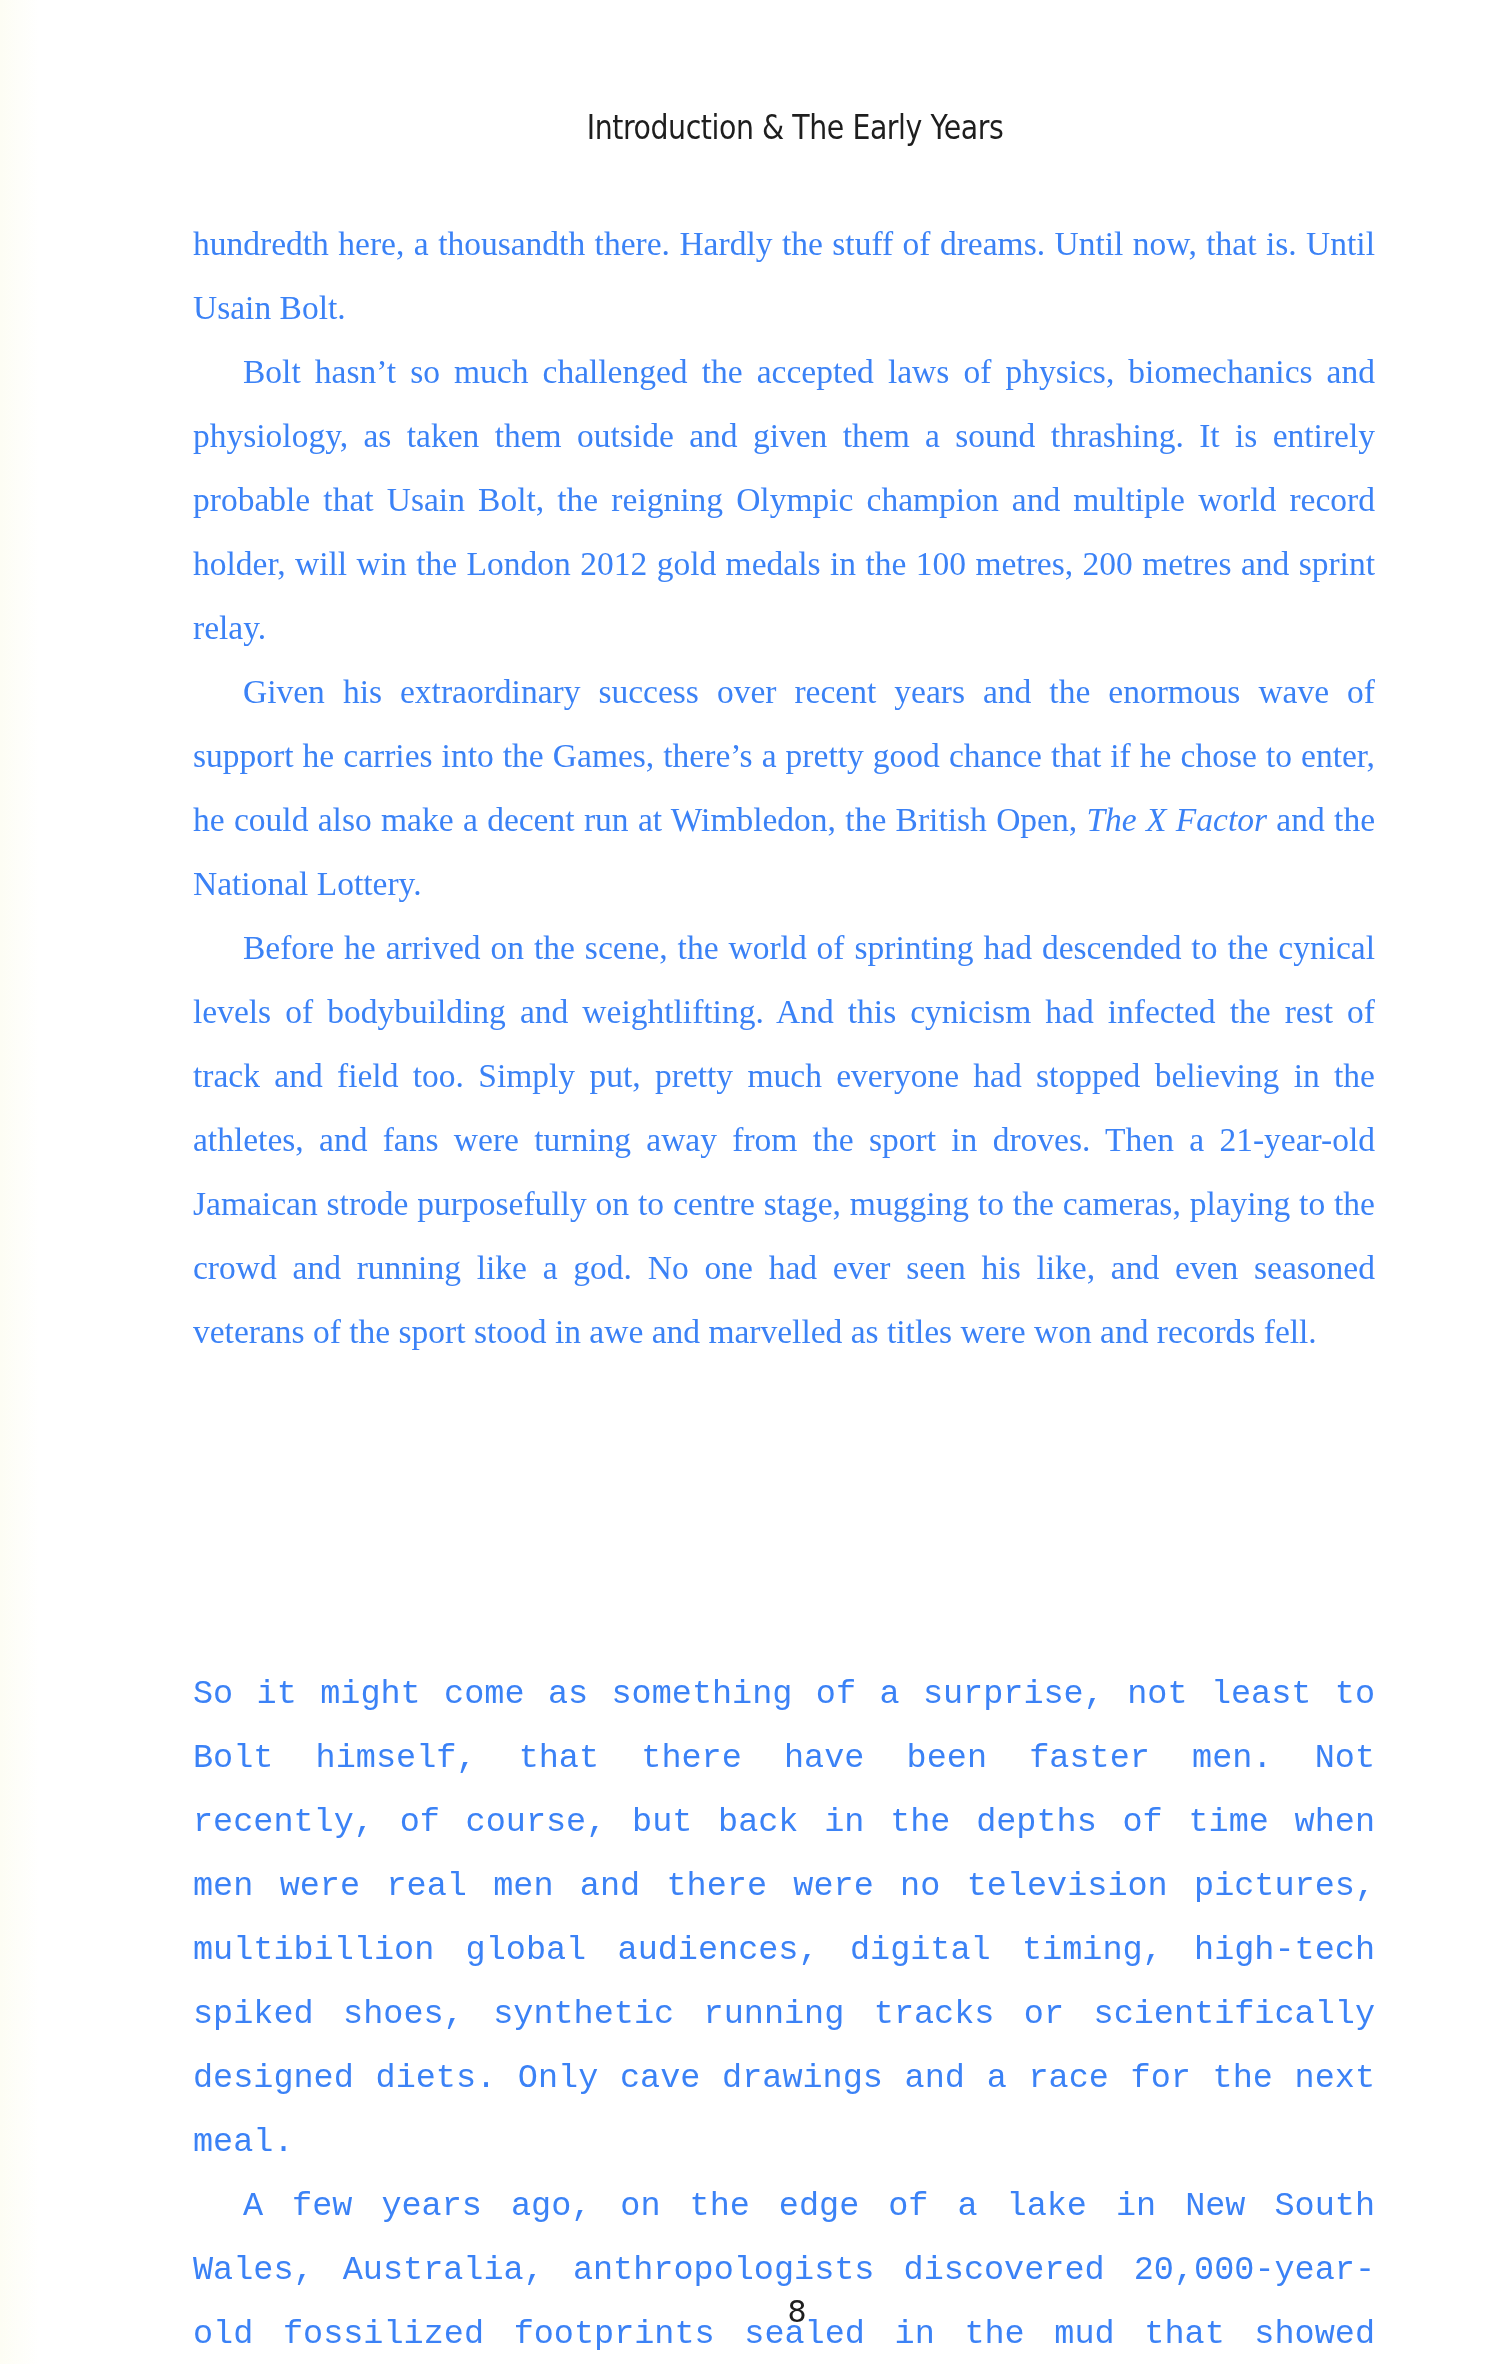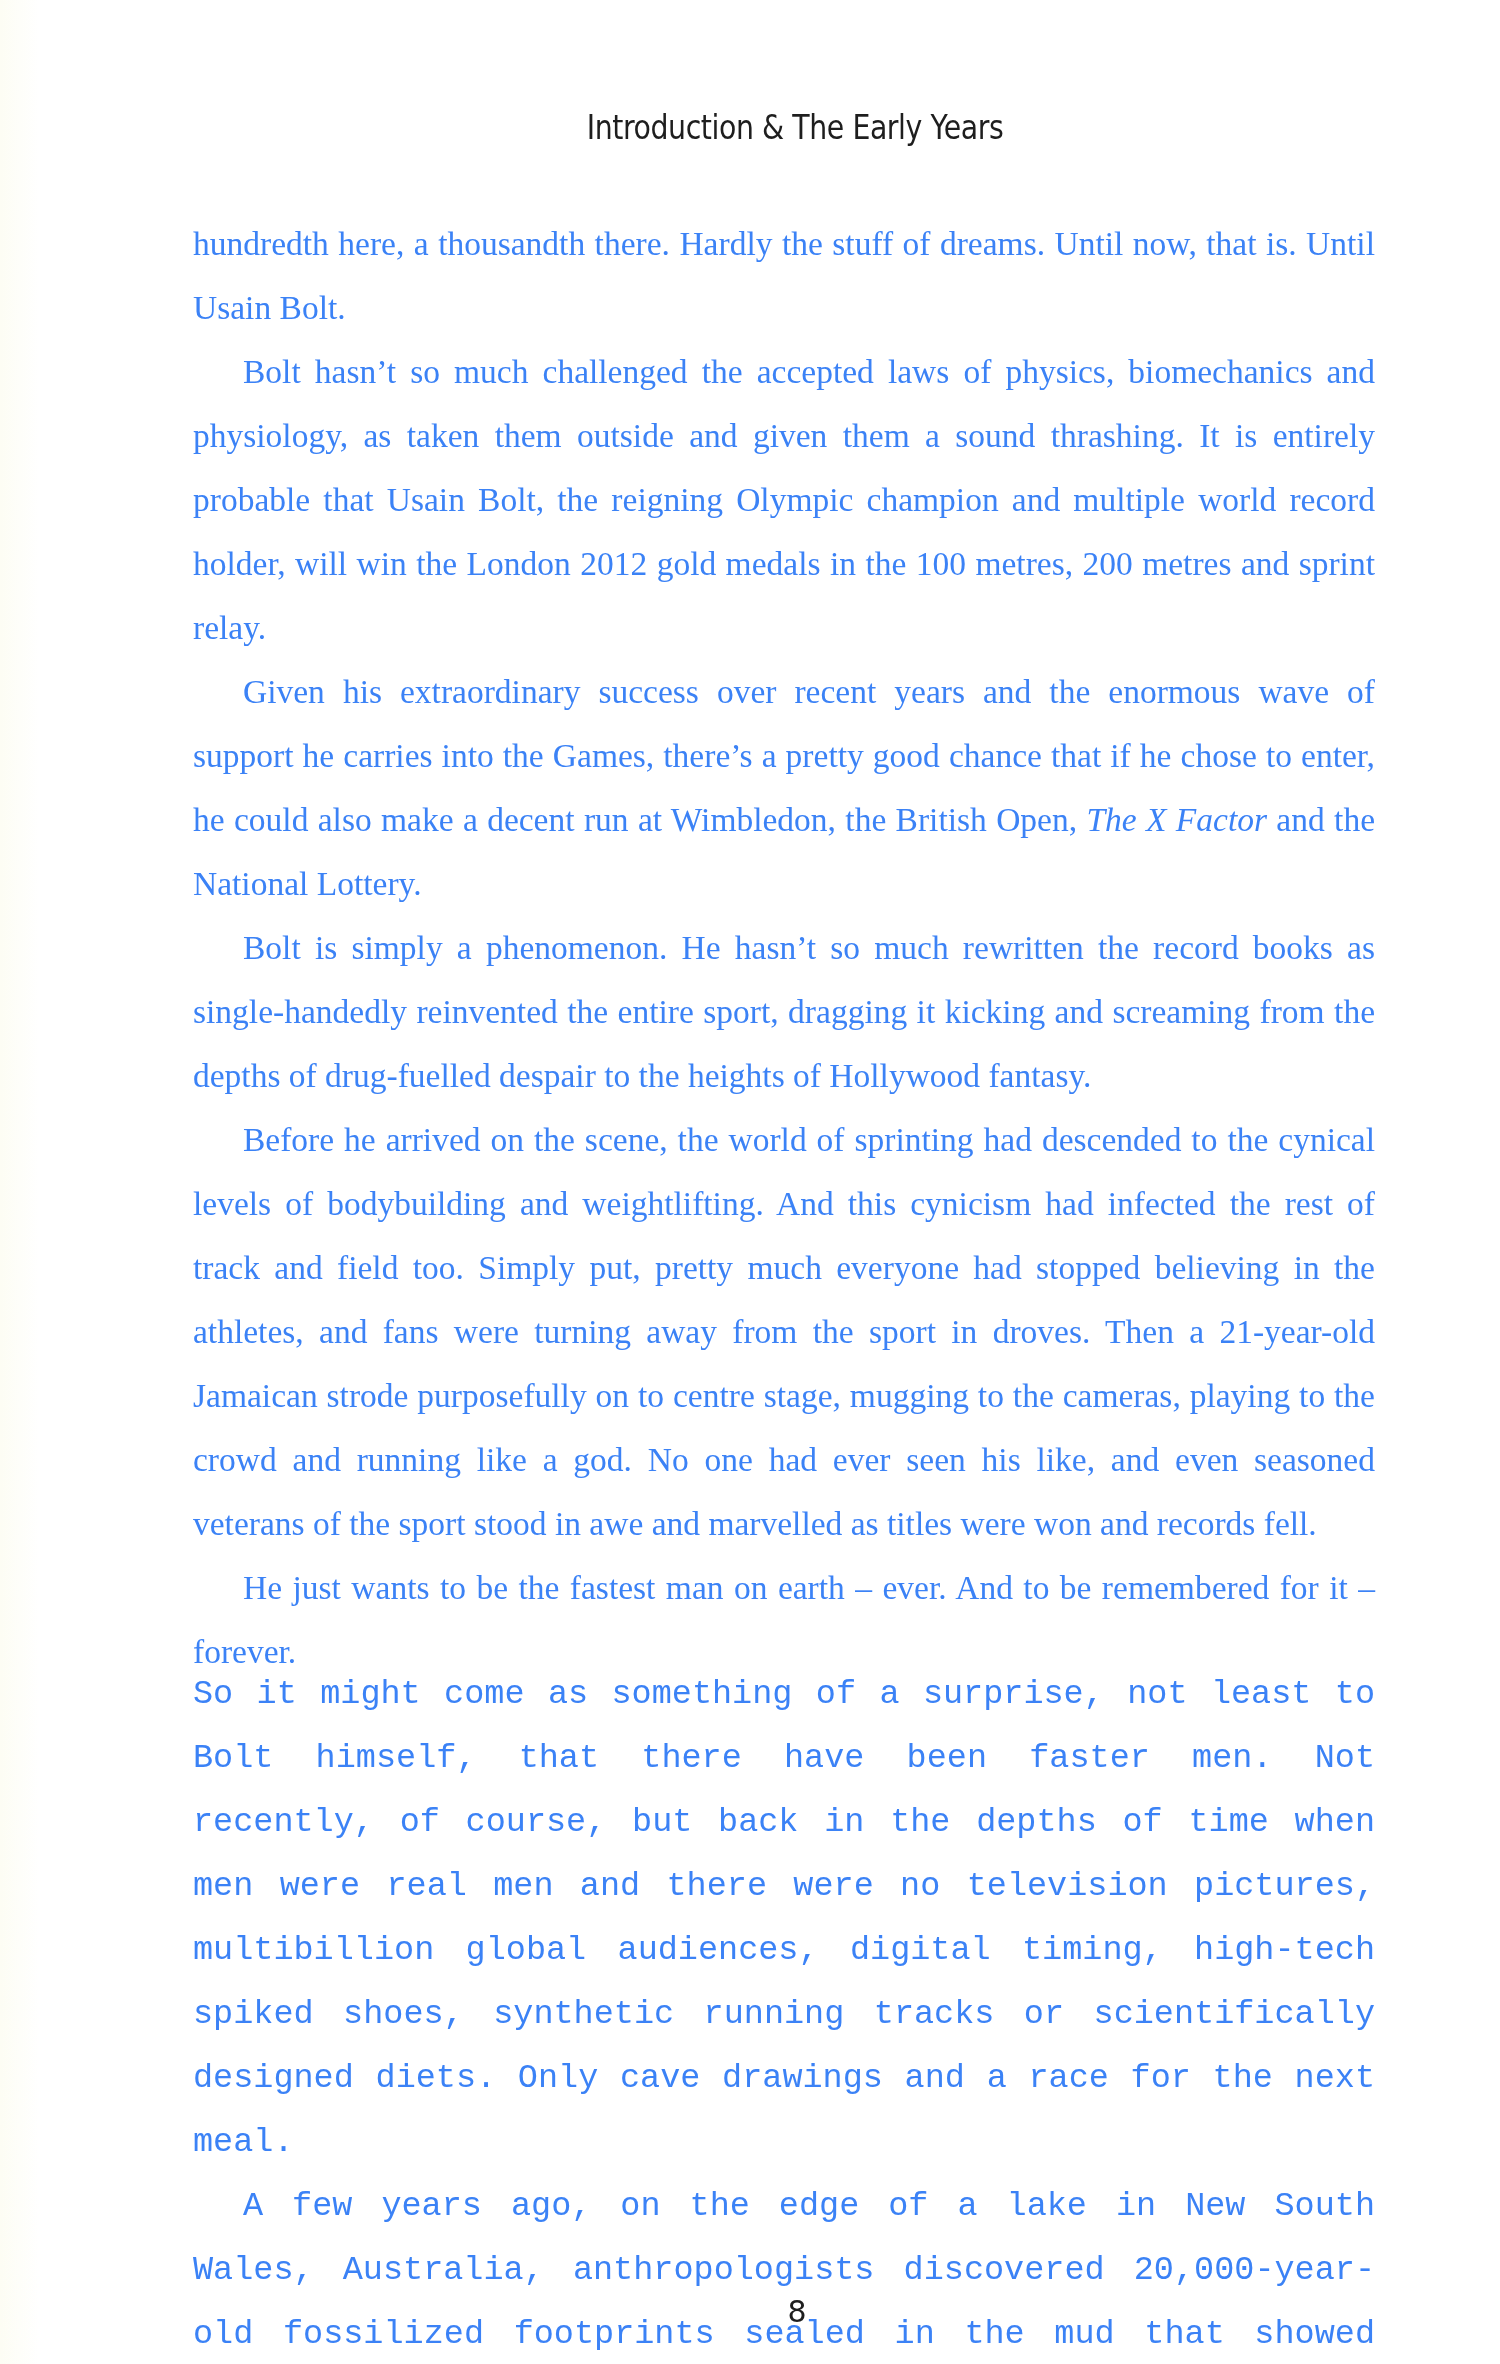--- a/index.html
+++ b/index.html
@@ -69,23 +69,21 @@
 </style>
 </head>
 <body>
 
 <div class="running-head">Introduction &amp; The Early Years</div>
 
 <div class="text-block block-1">
   <p class="no-indent last-line-left">hundredth here, a thousandth there. Hardly the stuff of dreams. Until now, that is. Until Usain Bolt.</p>
   <p class="last-line-left">Bolt hasn’t so much challenged the accepted laws of physics, biomechanics and physiology, as taken them outside and given them a sound thrashing. It is entirely probable that Usain Bolt, the reigning Olympic champion and multiple world record holder, will win the London 2012 gold medals in the 100 metres, 200 metres and sprint relay.</p>
   <p class="last-line-left"><span>Given his extraordinary success over recent years and the enormous wave of support he carries into the Games, there’s a pretty good chance that if he chose to enter, he could also make a decent run at Wimbledon, the British Open, </span><em>The X Factor</em><span> and the National Lottery.</span></p>
-  <p class="last-line-left">Bolt is simply a phenomenon. He hasn’t so much rewritten the record books as single-handedly reinvented the entire sport, dragging it kicking and screaming from the depths of drug-fuelled despair to the heights of Hollywood fantasy.</p>
   <p class="last-line-left">Before he arrived on the scene, the world of sprinting had descended to the cynical levels of bodybuilding and weightlifting. And this cynicism had infected the rest of track and field too. Simply put, pretty much everyone had stopped believing in the athletes, and fans were turning away from the sport in droves. Then a 21-year-old Jamaican strode purposefully on to centre stage, mugging to the cameras, playing to the crowd and running like a god. No one had ever seen his like, and even seasoned veterans of the sport stood in awe and marvelled as titles were won and records fell.</p>
-  <p class="last-line-left">He just wants to be the fastest man on earth – ever. And to be remembered for it – forever.</p>
 </div>
 
 <div class="text-block block-2">
   <p class="no-indent last-line-left">So it might come as something of a surprise, not least to Bolt himself, that there have been faster men. Not recently, of course, but back in the depths of time when men were real men and there were no television pictures, multibillion global audiences, digital timing, high-tech spiked shoes, synthetic running tracks or scientifically designed diets. Only cave drawings and a race for the next meal.</p>
   <p style="text-align-last: justify;">A few years ago, on the edge of a lake in New South Wales, Australia, anthropologists discovered 20,000-year-old fossilized footprints sealed in the mud that showed that our cave-dwelling ancestors were running at around 37 kilometres per hour. Given that Usain Bolt’s top speed in winning gold at the Beijing Olympics was 42kph, this is quite incredible. Our Pleistocene Age men were running barefoot, on undulating terrain and armed with heavy spears. No high-tech assistance was available. The</p>
 </div>
 
 <div class="page-number">8</div>
 
 </body></html>

